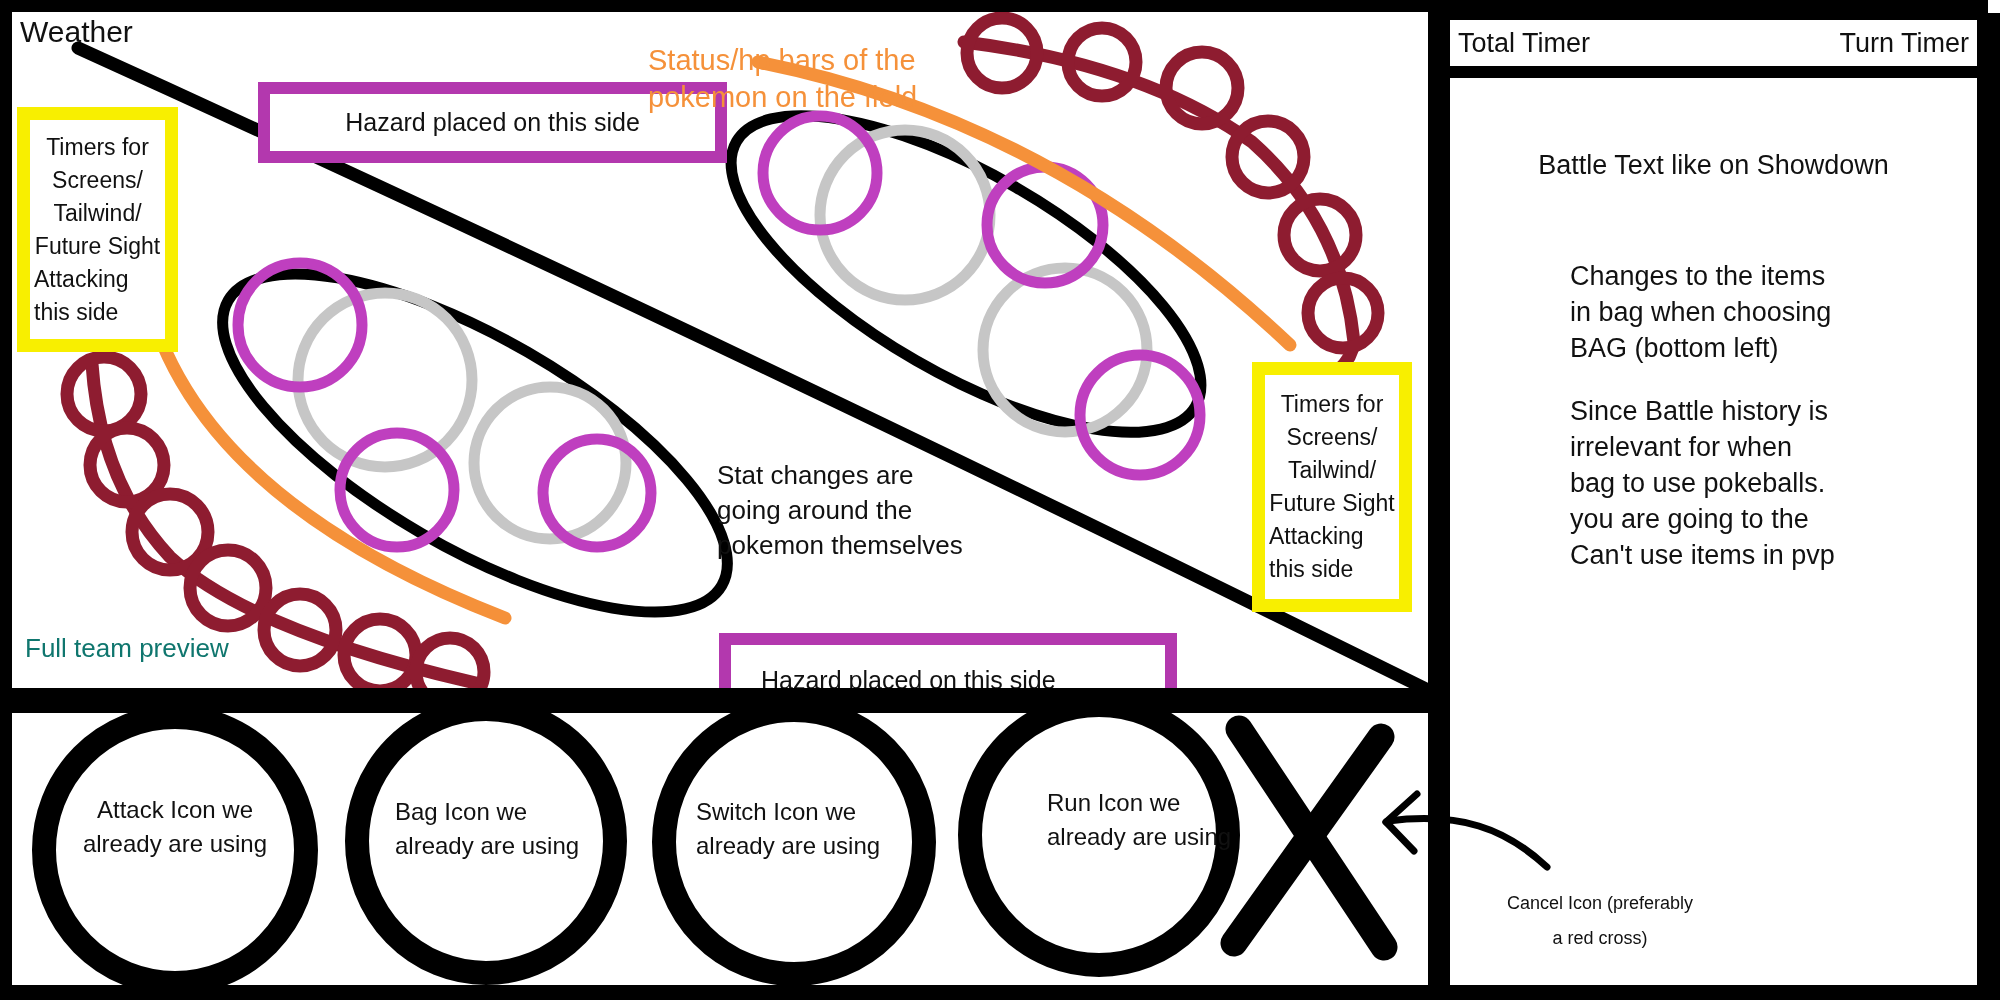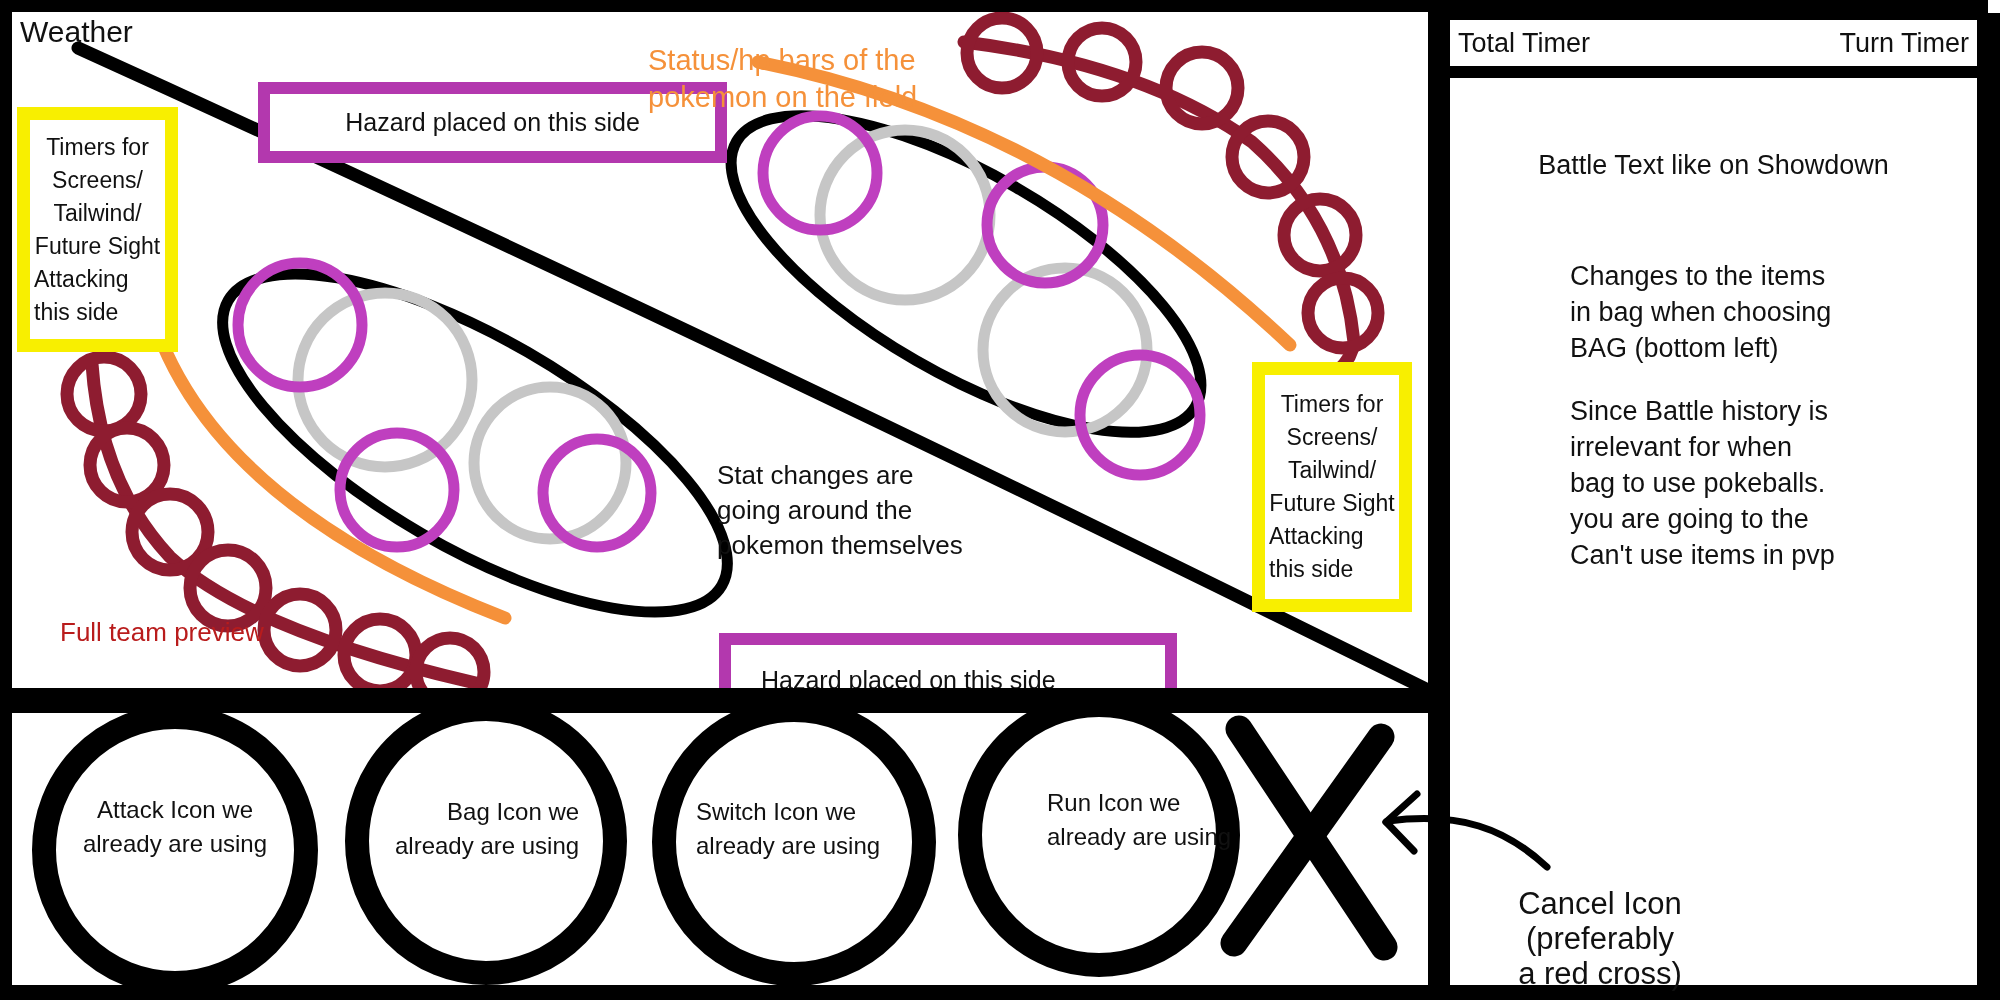--- a/index.html
+++ b/index.html
@@ -15,28 +15,28 @@
   .hz-top{left:246px;top:22px;width:445px;height:57px;justify-content:center;}
   .hz-bottom{left:707px;top:573px;width:434px;height:71px;}
   .hz-bottom .txt{padding-left:30px;}
   .orange-note{left:636px;top:30px;font-size:29px;line-height:37px;color:#f5913a;z-index:3;}
   .yellow-box{position:absolute;border:13px solid #f8ef00;background:#fff;display:flex;flex-direction:column;
               justify-content:center;font-size:23px;line-height:33px;text-align:center;padding:2px 4px;}
   .yb-left{left:5px;top:95px;width:127px;height:215px;}
   .yb-right{left:1240px;top:350px;width:126px;height:220px;}
   .yellow-box .la{text-align:left;}
   .stat-note{left:705px;top:446px;font-size:26px;line-height:35px;}
-  .team-preview{left:13px;top:605px;font-size:26px;color:#b91c1c;margin-left:35px;}
+  .team-preview{left:13px;top:621px;font-size:26px;color:#0f766e;}
   .timer-bar{left:1450px;top:20px;width:527px;height:46px;display:flex;align-items:center;
              justify-content:space-between;padding:0 8px;box-sizing:border-box;font-size:27px;}
   .log-panel{left:1450px;top:78px;width:527px;height:907px;font-size:27px;}
   .battle-text{left:0;top:72px;width:100%;text-align:center;}
   .bag-note{left:120px;top:180px;line-height:36px;}
   .history-note{left:120px;top:315px;line-height:36px;}
-  .cancel-note{left:0;top:808px;width:300px;text-align:center;font-size:31px;line-height:35px;}
+  .cancel-note{left:0;top:808px;width:300px;text-align:center;font-size:18px;line-height:35px;}
   .action-bar{left:12px;top:713px;width:1416px;height:272px;overflow:hidden;}
   .action-label{position:absolute;font-size:24px;line-height:34px;}
   .center{text-align:center;}
   .overlay{pointer-events:none;z-index:9;}
   .notch{left:1988px;top:0;width:12px;height:13px;background:#fff;}
 </style>
 </head>
 <body>
 
 <div id="canvas">
@@ -166,21 +166,21 @@
       <ellipse cx="1087" cy="122" rx="129" ry="130" fill="none" stroke="#000" stroke-width="24"></ellipse>
       <g stroke="#000" stroke-width="27" stroke-linecap="round">
         <line x1="1227" y1="16" x2="1372" y2="234"></line>
         <line x1="1369" y1="24" x2="1222" y2="230"></line>
       </g>
     </svg>
     <div class="action-label center" style="left:41px;top:80px;width:244px;">
       <div>Attack Icon we</div>
       <div>already are using</div>
     </div>
-    <div class="action-label" style="left:383px;top:82px;text-align:right;">
+    <div class="action-label" style="left:383px;top:82px;">
       <div>Bag Icon we</div>
       <div>already are using</div>
     </div>
     <div class="action-label" style="left:684px;top:82px;">
       <div>Switch Icon we</div>
       <div>already are using</div>
     </div>
     <div class="action-label" style="left:999px;top:73px;margin-left:36px;">
       <div>Run Icon we</div>
       <div>already are using</div>

